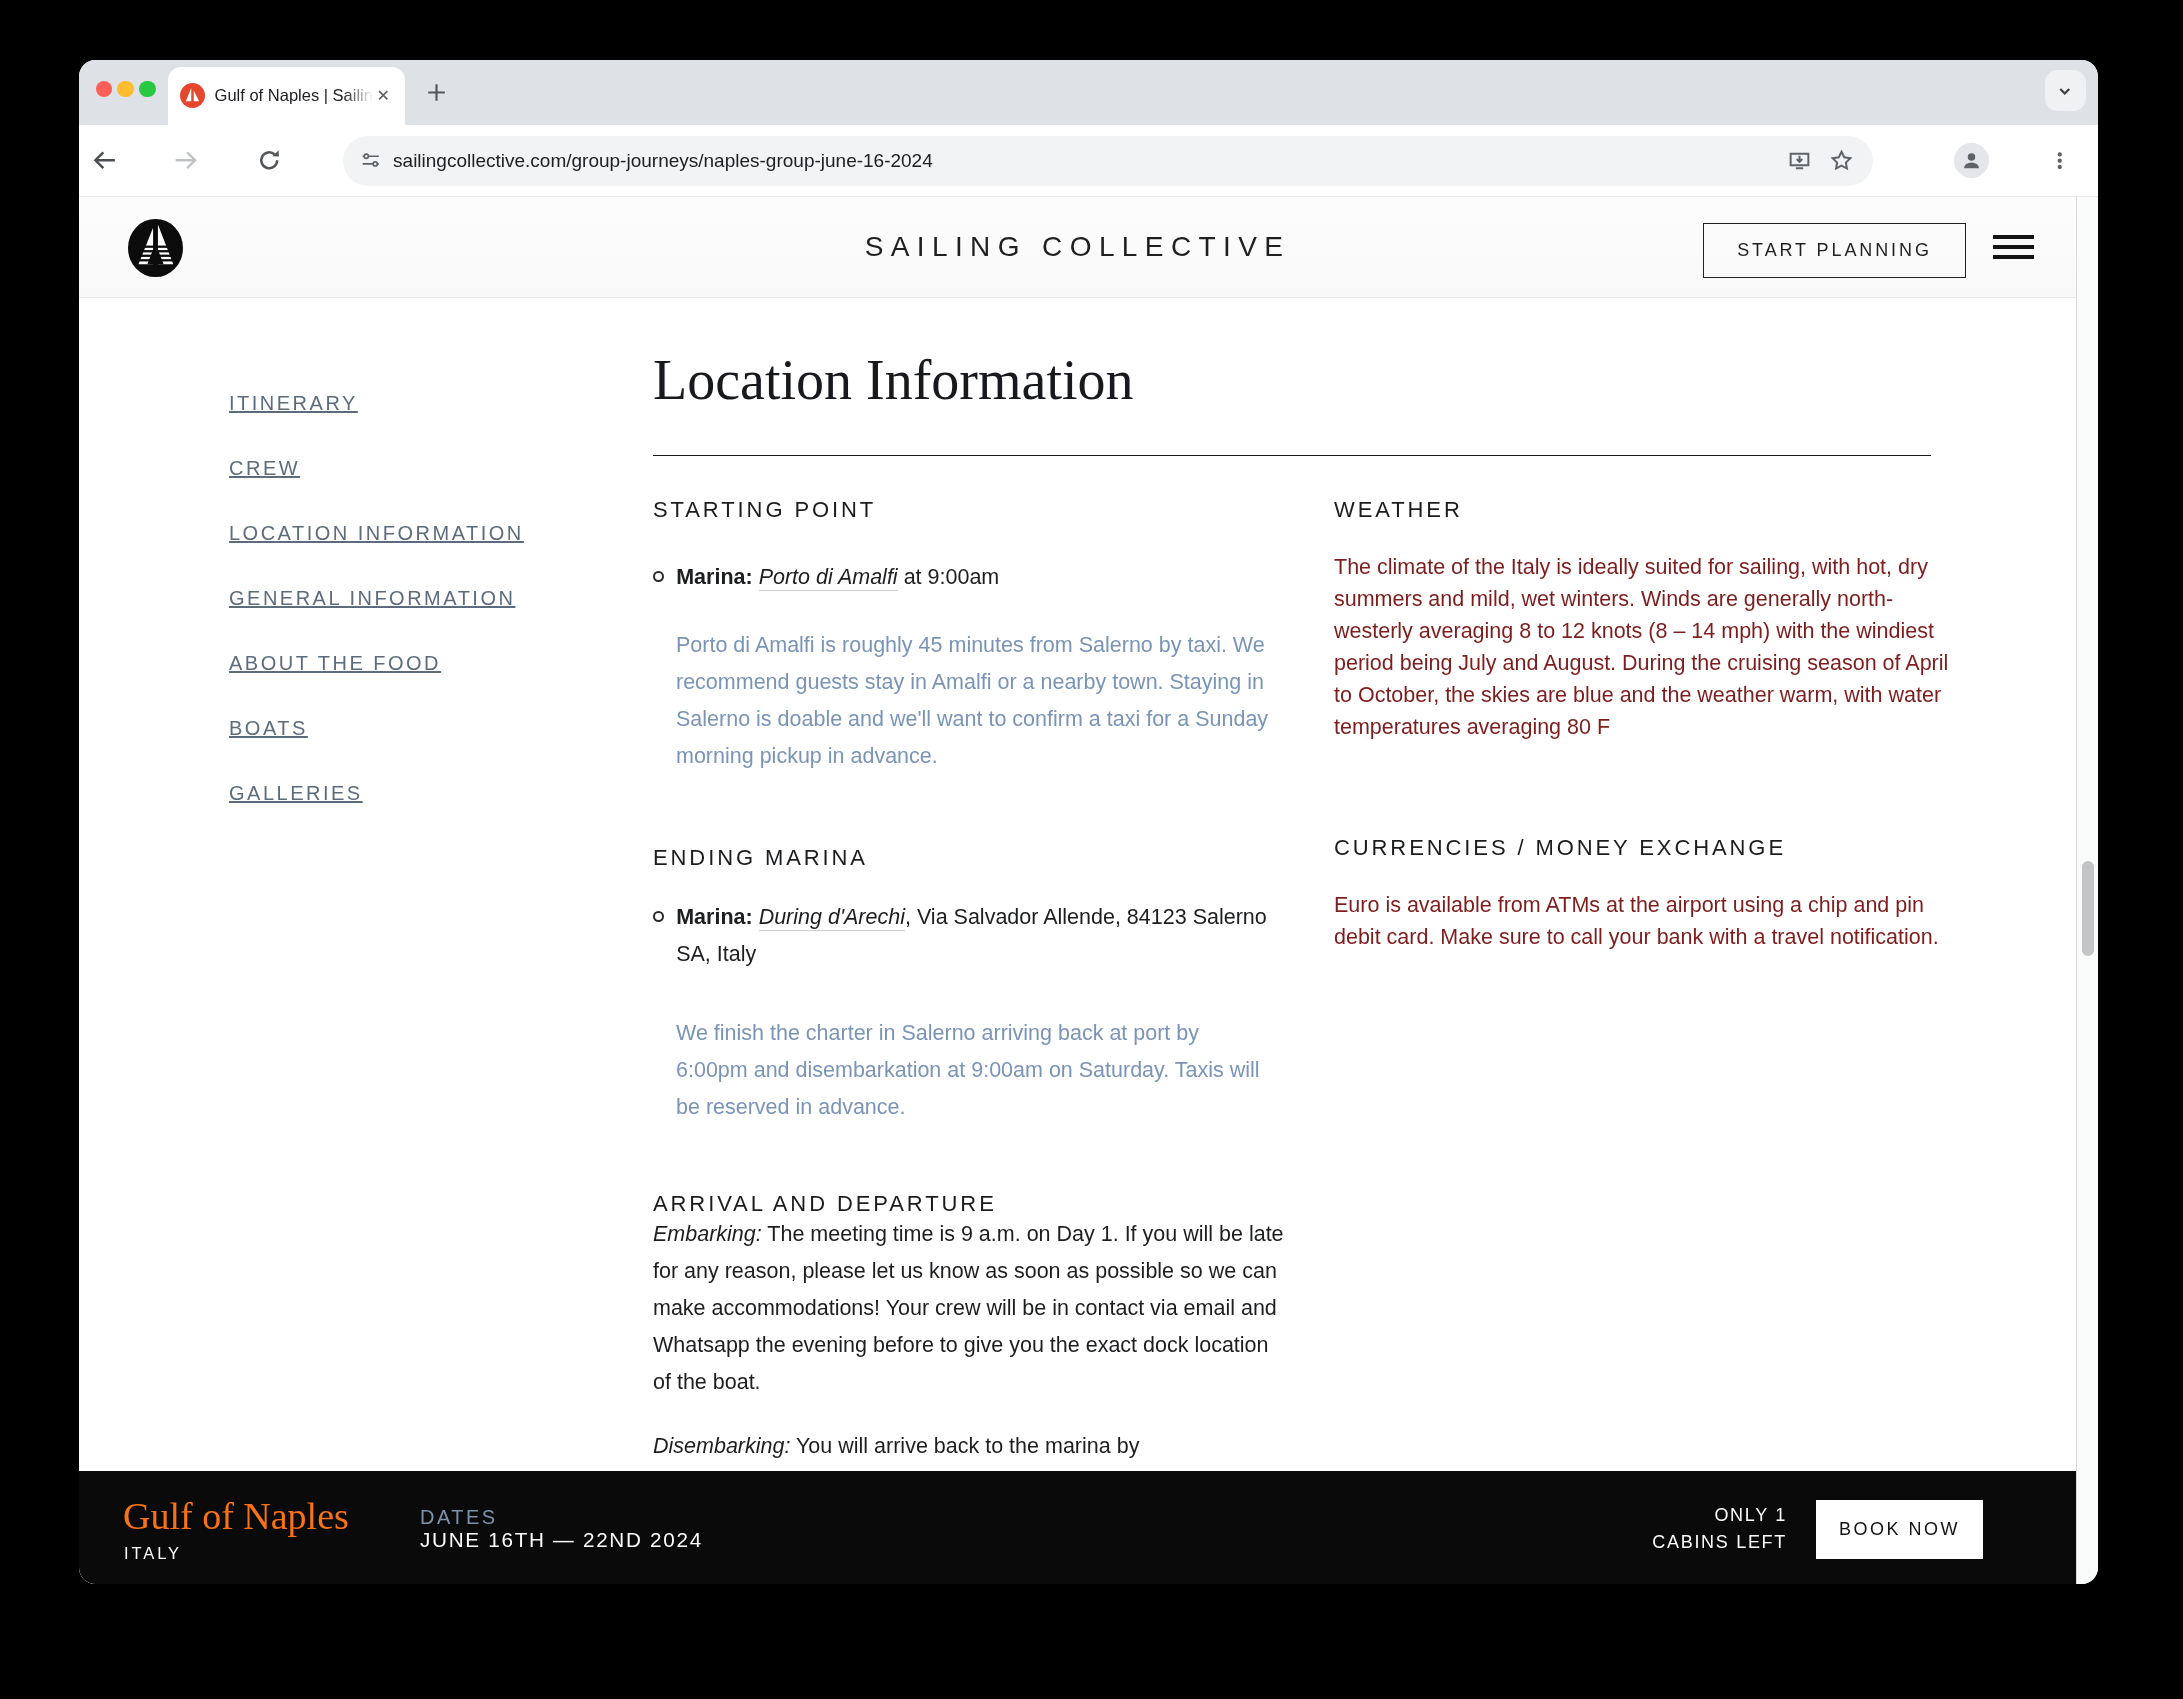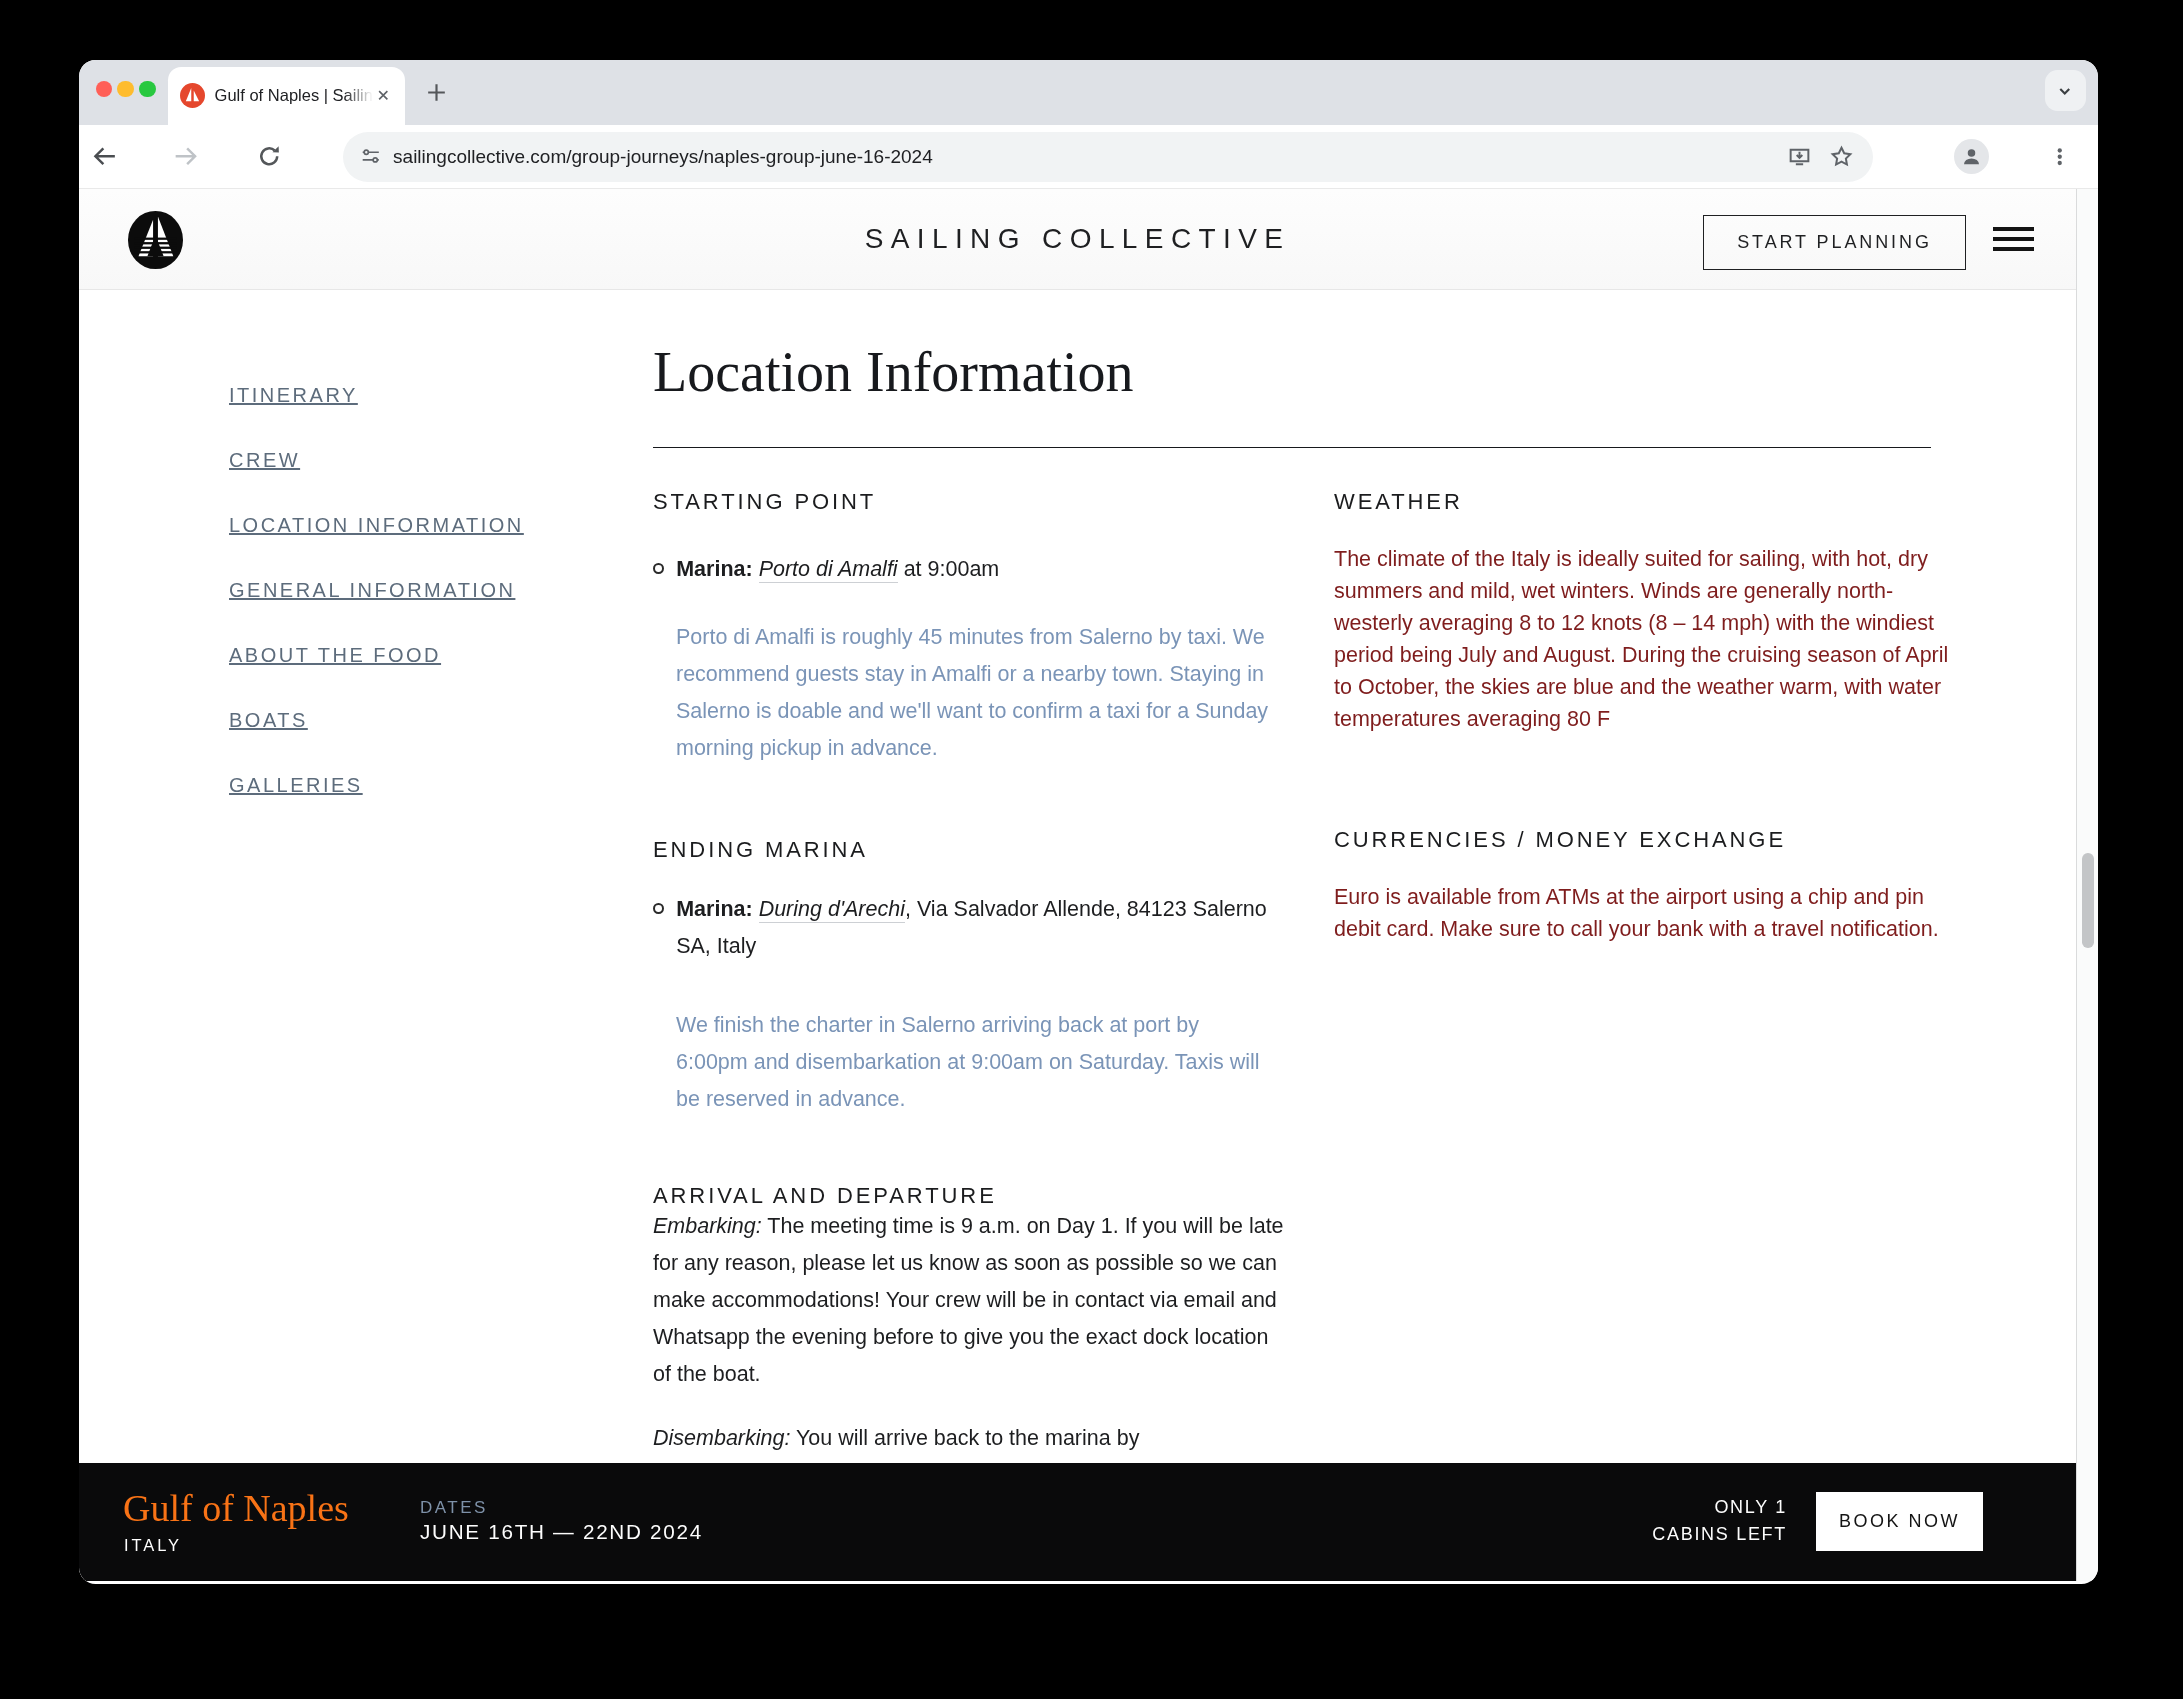--- a/index.html
+++ b/index.html
@@ -20,21 +20,21 @@
   .favicon { width:25px; height:25px; flex:0 0 25px; }
   .tab-title { flex:1; margin-left:10px; font-size:16.5px; color:#202124; white-space:nowrap;
                overflow:hidden; -webkit-mask-image:linear-gradient(90deg,#000 82%,transparent);
                mask-image:linear-gradient(90deg,#000 82%,transparent); }
   .tab-close { width:20px; height:20px; flex:0 0 20px; display:flex; align-items:center; justify-content:center; }
   .newtab { position:absolute; left:341px; top:15.7px; width:33px; height:33px; display:flex;
             align-items:center; justify-content:center; border-radius:50%; }
   .tabsearch { position:absolute; right:12.4px; top:10px; width:41px; height:41px; background:#eff1f3;
                border-radius:12.4px; display:flex; align-items:center; justify-content:center; }
 
-  .toolbar { height:64px; background:#fff; display:flex; align-items:center; padding:0 21.5px 0 1.7px;
+  .toolbar { height:72px; background:#fff; display:flex; align-items:center; padding:0 21.5px 0 1.7px;
              border-bottom:0.8px solid #e9e9e9;gap:43px; }
   .navbtn { width:33px; height:33px; margin-left:6.6px; display:flex; align-items:center; justify-content:center; }
   .urlbar { flex:1; height:50px; margin-left:15px; margin-right:38px; background:#f1f3f4;
             border-radius:25px; display:flex; align-items:center; padding:0 16.5px; }
   .url-text { flex:1; margin-left:11.6px; font-size:19px; color:#202124; white-space:nowrap; overflow:hidden; }
   .pillicon { width:30px; height:30px; display:flex; align-items:center; justify-content:center; margin-left:11.6px; }
   .avatar { width:35px; height:35px; border-radius:50%; background:#e4e6e9; display:flex;
             align-items:center; justify-content:center; }
   .kebab { width:33px; height:33px; margin-left:11.6px; display:flex; align-items:center; justify-content:center; }
 
@@ -79,21 +79,21 @@
   .mt45{margin-top:37px;} .mt37{margin-top:31px;} .mt85{margin-top:70px;} .mt35{margin-top:29px;}
   .mt51{margin-top:42px;} .mt79{margin-top:65px;} .mt28{} .mt32{margin-top:26.5px;}
   .mt111{margin-top:92px;}
   .w-para { width:623px; font-size:21.5px; line-height:32px; color:#7f1d1d; }
 
   
   .sitefooter { position:relative; height:118px; background:#0a0a0b; }
   .trip-title { position:absolute; left:44px; top:23px; font-family:"Liberation Serif", serif;
                 font-weight:400; font-size:38px; color:#f97316; }
   .trip-loc { position:absolute; left:45px; top:73px; font-size:16.5px; letter-spacing:2.9px; color:#fff; }
-  .dates-label { position:absolute; left:341px; top:35px; font-size:17px; letter-spacing:2.5px; color:#7e91a8; }
+  .dates-label { position:absolute; left:341px; top:35px; font-size:20px; letter-spacing:2.5px; color:#7e91a8; }
   .dates-value { position:absolute; left:341px; top:57px; font-size:20.7px; letter-spacing:1.7px; color:#fdfdfd; }
   .avail { position:absolute; right:289px; top:31px; text-align:right; font-size:18px; letter-spacing:1.7px;
            line-height:27px; color:#fdfdfd; }
   .bookbtn { position:absolute; right:93px; top:29px; width:167px; height:59px; background:#fff; border:none;
              display:flex; align-items:center; justify-content:center; font-size:18px; letter-spacing:2.5px;
              color:#141414; font-family:"Liberation Sans",sans-serif; cursor:pointer; }
 </style>
 </head>
 <body>
 

